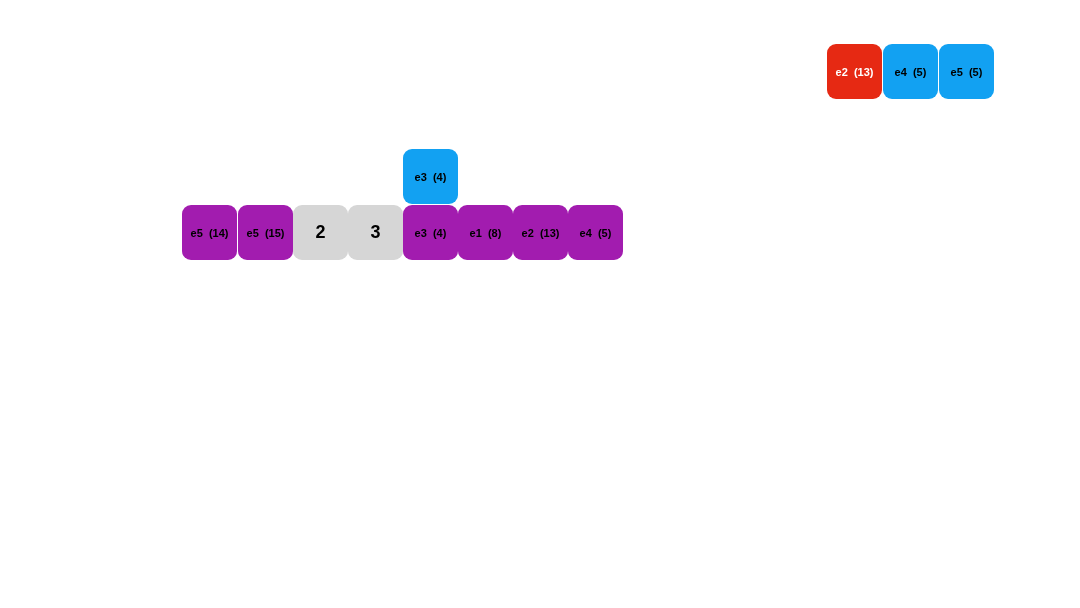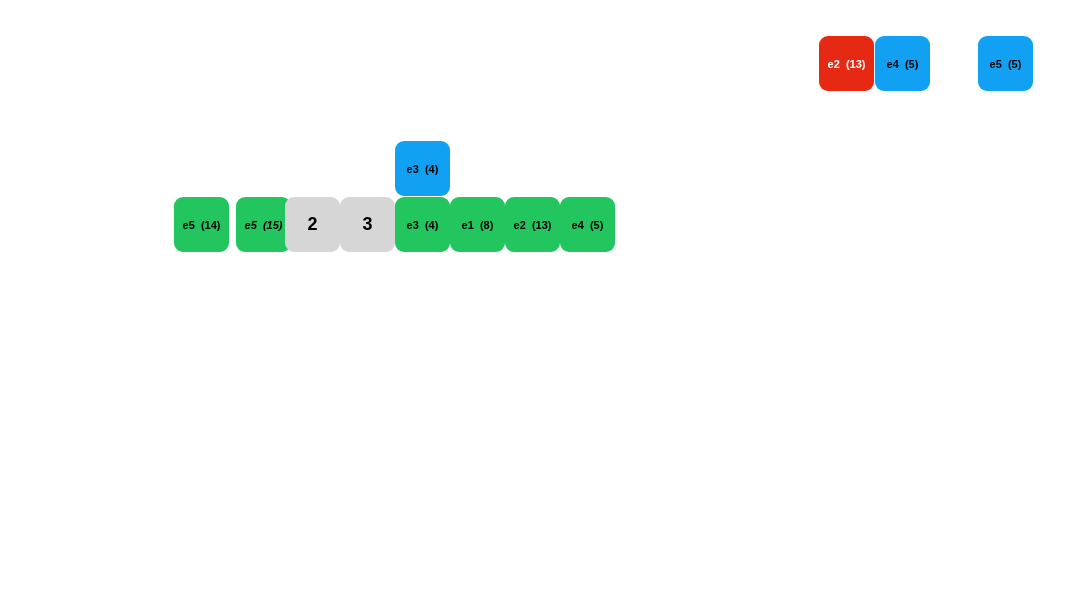--- a/index.html
+++ b/index.html
@@ -1,15 +1,15 @@
 <!DOCTYPE html>
 <html><head>
   <meta charset="utf-8">
   <style>
-    * { margin: 0; padding: 8px; box-sizing: border-box; }
+    * { margin: 0; padding: 16px; box-sizing: border-box; }
     body {
       width: 1080px;
       height: 608px;
       background: #ffffff;
       position: relative;
       font-family: -apple-system, BlinkMacSystemFont, "Segoe UI", Arial, sans-serif;
     }
     .tile {
       position: absolute;
       width: 55px;
@@ -17,34 +17,34 @@
       border-radius: 9px;
       display: flex;
       align-items: center;
       justify-content: center;
       font-size: 11px;
       font-weight: 700;
       color: #000;
       text-align: center;
       white-space: pre;
     }
-    .tile.green { background: #22c55e; text-align: center; }
+    .tile.green { background: #a21caf; text-align: center; }
     .tile.gray  { background: #d6d6d6; font-size: 18px; font-weight: 600; }
     .tile.blue  { background: #12a1f2; }
     .tile.red   { background: #e62913; color: #fff; }
   </style>
 </head>
 <body>
 
 <div id="board">
     <div class="tile red" style="left: 811px; top: 28px;">e2  (13)</div>
     <div class="tile blue" style="left: 867px; top: 28px;">e4  (5)</div>
-    <div class="tile blue" style="left: 970px; top: 28px;">e5  (5)</div>
+    <div class="tile blue" style="left: 923px; top: 28px;">e5  (5)</div>
     <div class="tile blue" style="left: 387px; top: 133px;">e3  (4)</div>
     <div class="tile green" style="left: 166px; top: 189px;">e5  (14)</div>
-    <div class="tile green" style="left: 228px; top: 189px; font-style: italic;">e5  (15)</div>
+    <div class="tile green" style="left: 222px; top: 189px;">e5  (15)</div>
     <div class="tile gray" style="left: 277px; top: 189px;">2</div>
     <div class="tile gray" style="left: 332px; top: 189px;">3</div>
     <div class="tile green" style="left: 387px; top: 189px;">e3  (4)</div>
     <div class="tile green" style="left: 442px; top: 189px;">e1  (8)</div>
     <div class="tile green" style="left: 497px; top: 189px;">e2  (13)</div>
     <div class="tile green" style="left: 552px; top: 189px;">e4  (5)</div>
   </div>
 
 </body></html>

